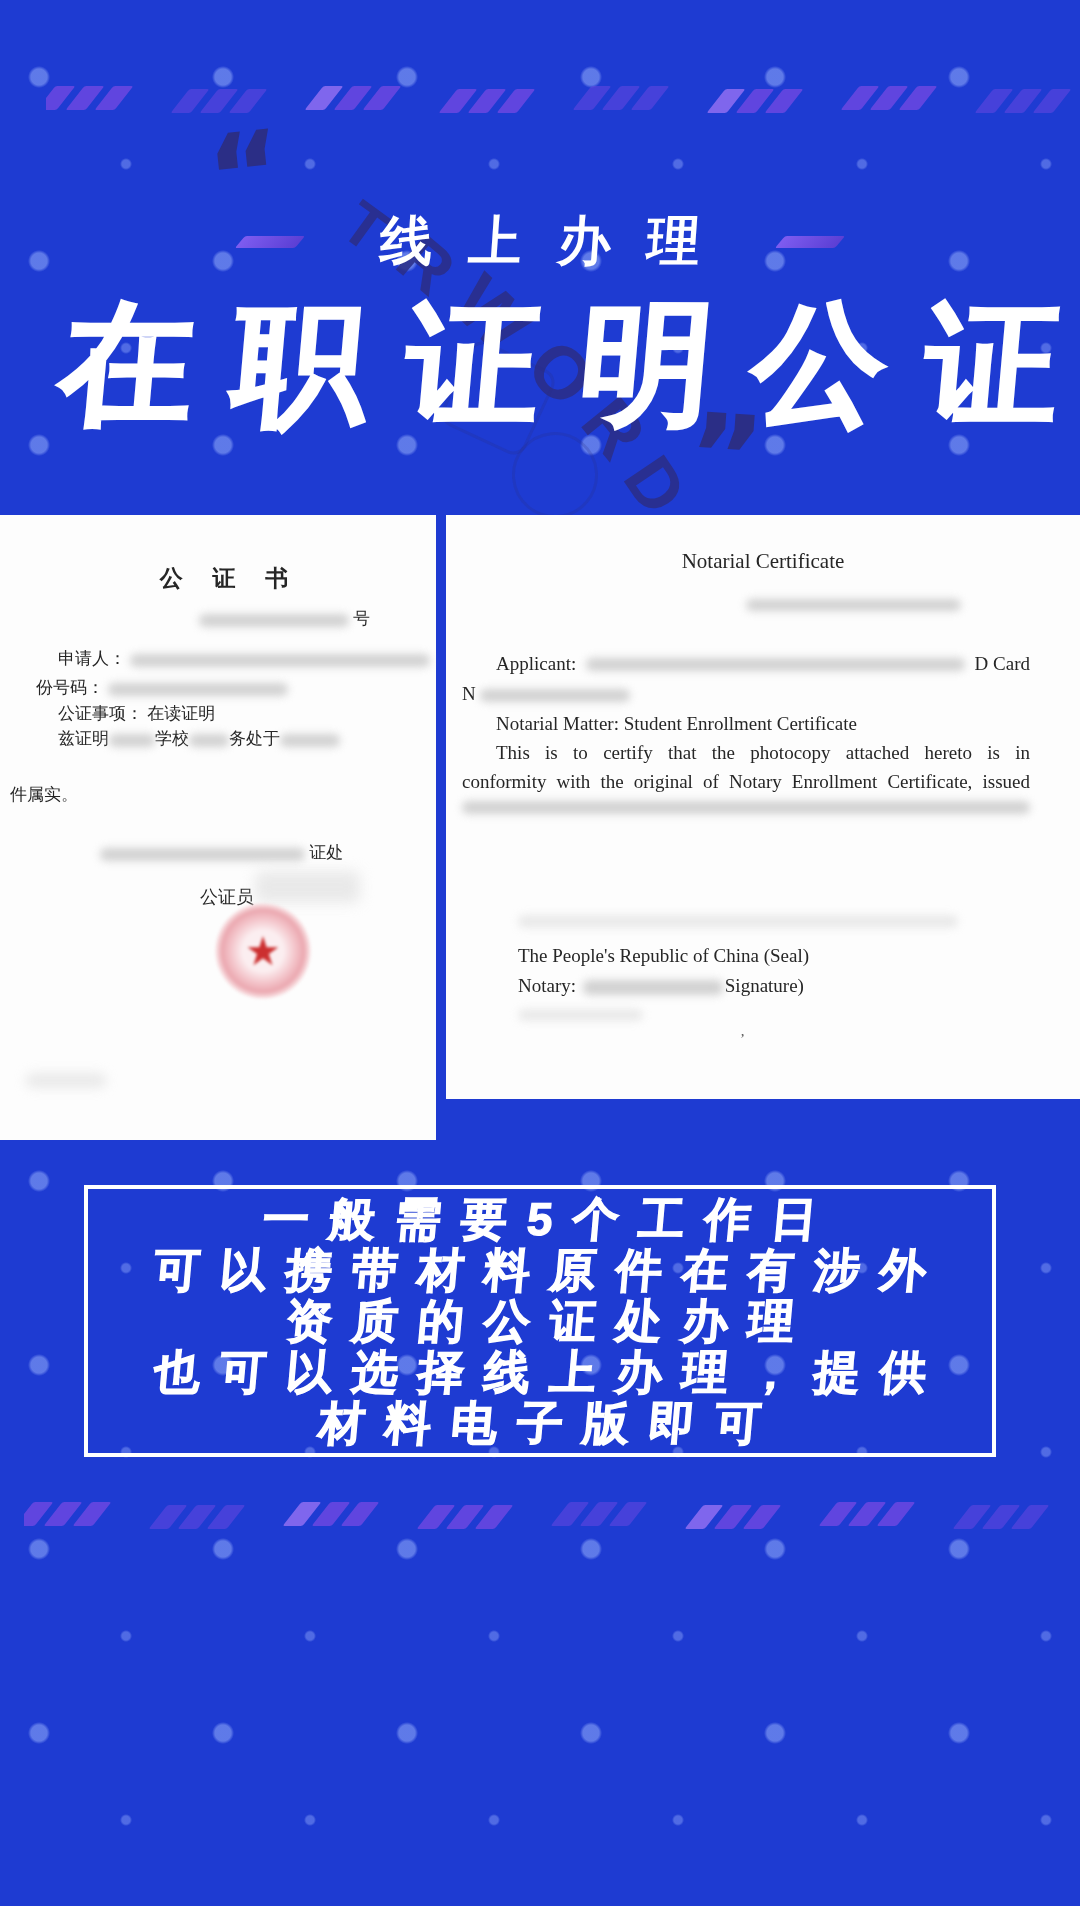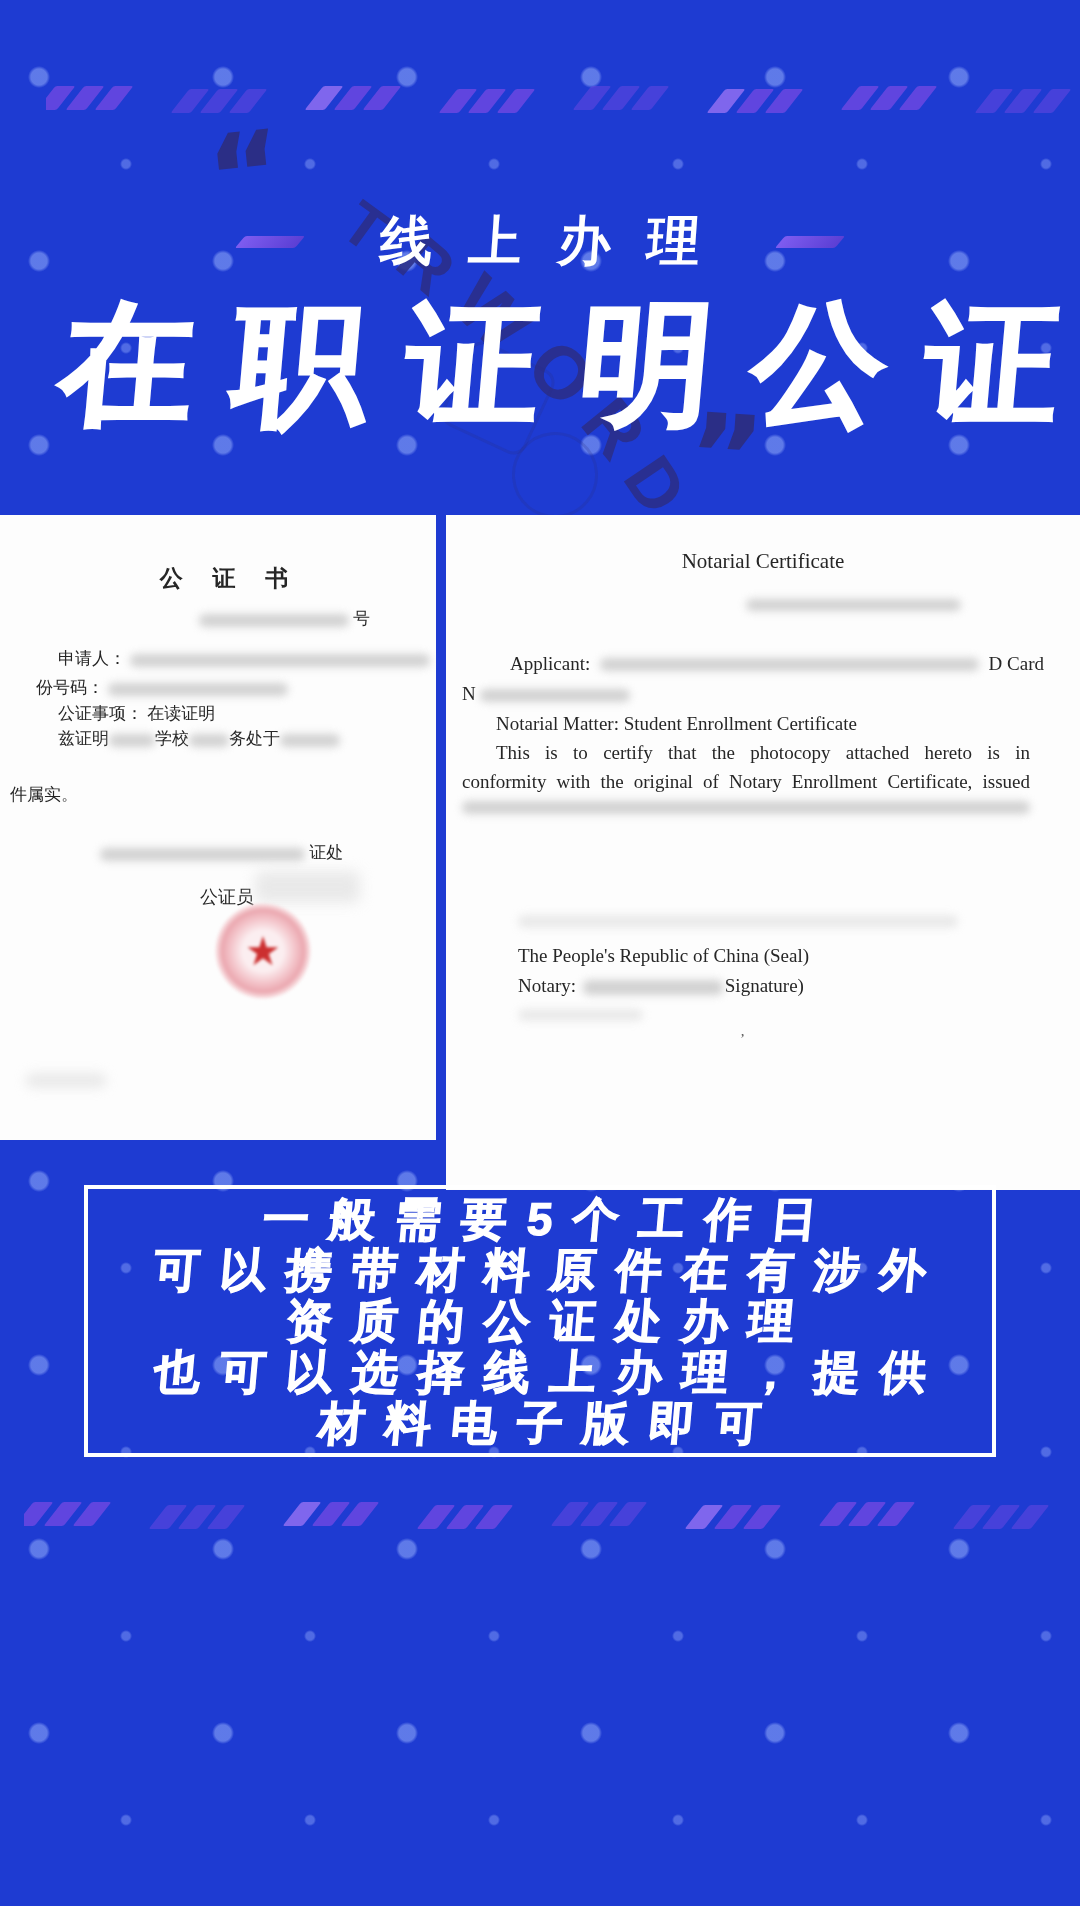--- a/index.html
+++ b/index.html
@@ -40,21 +40,21 @@
   .hollow{border:3px solid rgba(43,46,134,.22);border-radius:14px;z-index:1;}
   .big-title{
     top:298px;left:0;width:100%;text-align:center;z-index:2;
     font-size:133px;font-weight:900;color:#fff;letter-spacing:40px;padding-left:40px;
     line-height:1;transform:skewX(-5deg);-webkit-text-stroke:2.5px #fff;white-space:nowrap;
   }
 
   
   .panel{background:#fdfdfd;z-index:2;}
   .panel-left{left:0;top:515px;width:436px;height:625px;}
-  .panel-right{left:446px;top:515px;width:634px;height:675px;}
+  .panel-right{left:446px;top:515px;width:634px;height:584px;}
   .doc{font-family:"Liberation Serif","DejaVu Serif",serif;color:#262626;}
   .doc-cn{font-size:17px;}
   .doc-en{font-size:19px;}
   .bl{display:inline-block;height:13px;background:#c6c6c6;opacity:.8;filter:blur(4px);border-radius:6px;vertical-align:middle;}
   .bl-light{background:#dcdcdc;opacity:.6;}
   .just{text-align:justify;text-align-last:justify;}
   .seal{
     left:215px;top:388px;width:96px;height:96px;border-radius:50%;
     background:radial-gradient(circle,#fbeef0 0 30%,#f3c3c9 48%,#eba8b0 60%,#f7dadd 68%,rgba(247,218,221,0) 72%);
     filter:blur(1.5px);z-index:3;display:flex;align-items:center;justify-content:center;
@@ -168,21 +168,21 @@
     <div class="abs bl bl-light" style="top:356px;left:255px;width:105px;height:32px;filter:blur(7px);"></div>
     <div class="abs seal">
       <span class="seal-star">★</span>
     </div>
     <div class="abs bl bl-light" style="top:558px;left:26px;width:80px;height:15px;filter:blur(6px);"></div>
   </div>
 
   <div class="abs panel panel-right doc doc-en">
     <div class="abs" style="top:34px;left:0;width:100%;text-align:center;font-size:21px;">Notarial Certificate</div>
     <div class="abs bl" style="top:84px;left:300px;width:215px;height:12px;"></div>
-    <div class="abs" style="top:138px;left:50px;width:534px;display:flex;align-items:center;margin-left:14px;">
+    <div class="abs" style="top:138px;left:50px;width:534px;display:flex;align-items:center;">
       <span>Applicant:</span>
       <span class="bl" style="flex:1;margin:0 10px;"></span>
       <span>D Card</span>
     </div>
     <div class="abs" style="top:168px;left:16px;">
       <span>N</span>
       <span class="bl" style="width:150px;"></span>
     </div>
     <div class="abs" style="top:198px;left:50px;">Notarial Matter: Student Enrollment Certificate</div>
     <div class="abs just" style="top:227px;left:50px;width:534px;">This is to certify that the photocopy attached hereto is in</div>

